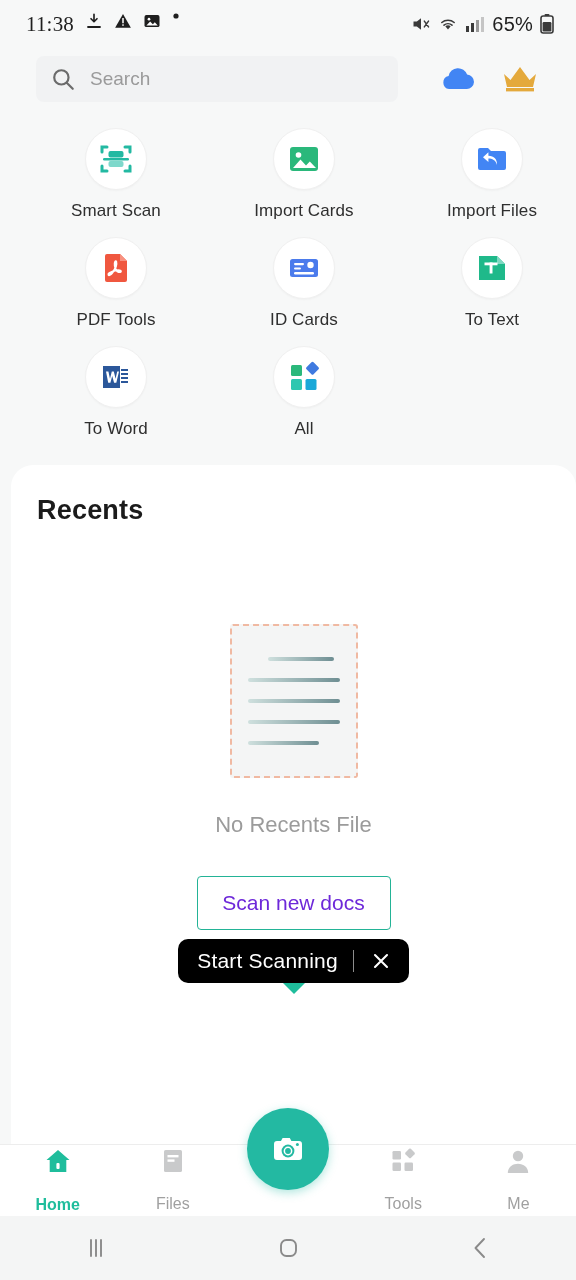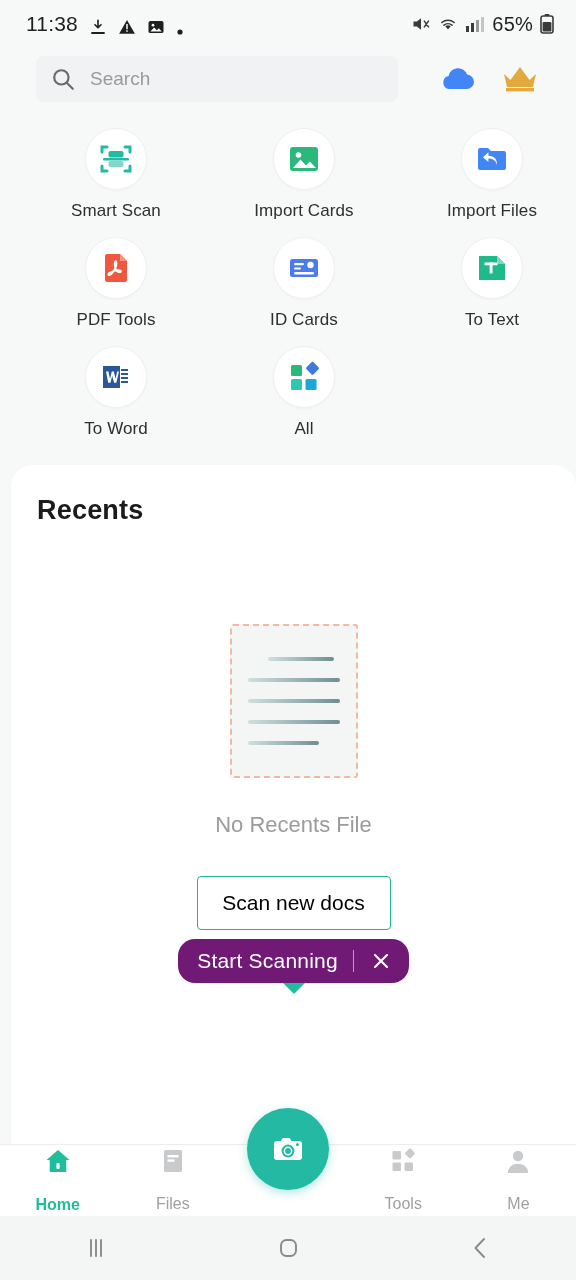--- a/index.html
+++ b/index.html
@@ -11,21 +11,21 @@
     position:relative;
   }
   .phone { width:576px; height:1280px; position:relative; background:#f7f8f8; display:flex; flex-direction:column; }
 
   
   .statusbar {
     height:48px; flex:0 0 48px;
     display:flex; align-items:center; justify-content:space-between;
     padding:0 22px 0 26px; color:#2b2b2b;
   }
-  .sb-left { display:flex; align-items:flex-end; gap:11px; }
+  .sb-left { display:flex; align-items:flex-start; gap:11px;font-family:Liberation Serif, serif; }
   .sb-time { font-size:21px; font-weight:400; letter-spacing:.2px; color:#1f1f1f; }
   .sb-right { display:flex; align-items:center; gap:7px;justify-content:flex-end; }
   .sb-batt-text { font-size:20px; color:#1f1f1f; letter-spacing:.2px; }
   .ic { display:inline-flex; align-items:center; justify-content:center; }
 
   
   .searchrow { flex:0 0 62px; display:flex; align-items:center; padding:0 36px; gap:16px; }
   .searchbox {
     flex:1; height:46px; background:#f1f2f3; border-radius:8px;
     display:flex; align-items:center; padding:0 14px; gap:14px; max-width:410px;
@@ -64,29 +64,29 @@
     width:128px; height:154px; border:2px dashed #f0b9a2; background:#f4f5f5;
     border-radius:3px; display:flex; flex-direction:column; align-items:center;
     justify-content:center; gap:17px; padding:0 16px;
   }
   .doc-line { height:4px; border-radius:2px; background:linear-gradient(90deg,#cfe0de,#6e8e92); width:100%; }
   .doc-line.l1 { width:72%; margin-left:16%; }
   .doc-line.l5 { width:78%; margin-right:22%; }
   .empty-text { margin-top:34px; font-size:22px; color:#9b9b9b; }
   .scan-btn {
     margin-top:38px; width:194px; height:54px; border:1.5px solid #23b396;
-    border-radius:4px; background:transparent; color:#000000; font-size:21px;
+    border-radius:4px; background:transparent; color:#6d28d9; font-size:21px;
     font-family:"Liberation Sans", sans-serif; display:flex; align-items:center; justify-content:center;
     cursor:pointer;
   }
 
   
   .tooltip-wrap { position:absolute; left:0; right:0; bottom:150px; display:flex; flex-direction:column; align-items:center; }
   .tooltip {
-    background:#701a75; border-radius:17px; height:44px; display:flex; align-items:center;
+    background:#000000; border-radius:10px; height:44px; display:flex; align-items:center;
     padding:0 16px 0 19px; gap:15px; color:#fff;
   }
   .tooltip-text { font-size:21px; letter-spacing:.2px; }
   .tooltip-div { width:1px; height:22px; background:rgba(255,255,255,.55); }
   .tooltip-close { display:flex; align-items:center; justify-content:center; cursor:pointer; padding:0 2px; }
   .tooltip-tail { width:0; height:0; border-left:11px solid transparent; border-right:11px solid transparent; border-top:11px solid #1fbd9c; }
 
   
   .bottomnav {
     flex:0 0 72px; background:#fff; border-top:1px solid #ededed;

